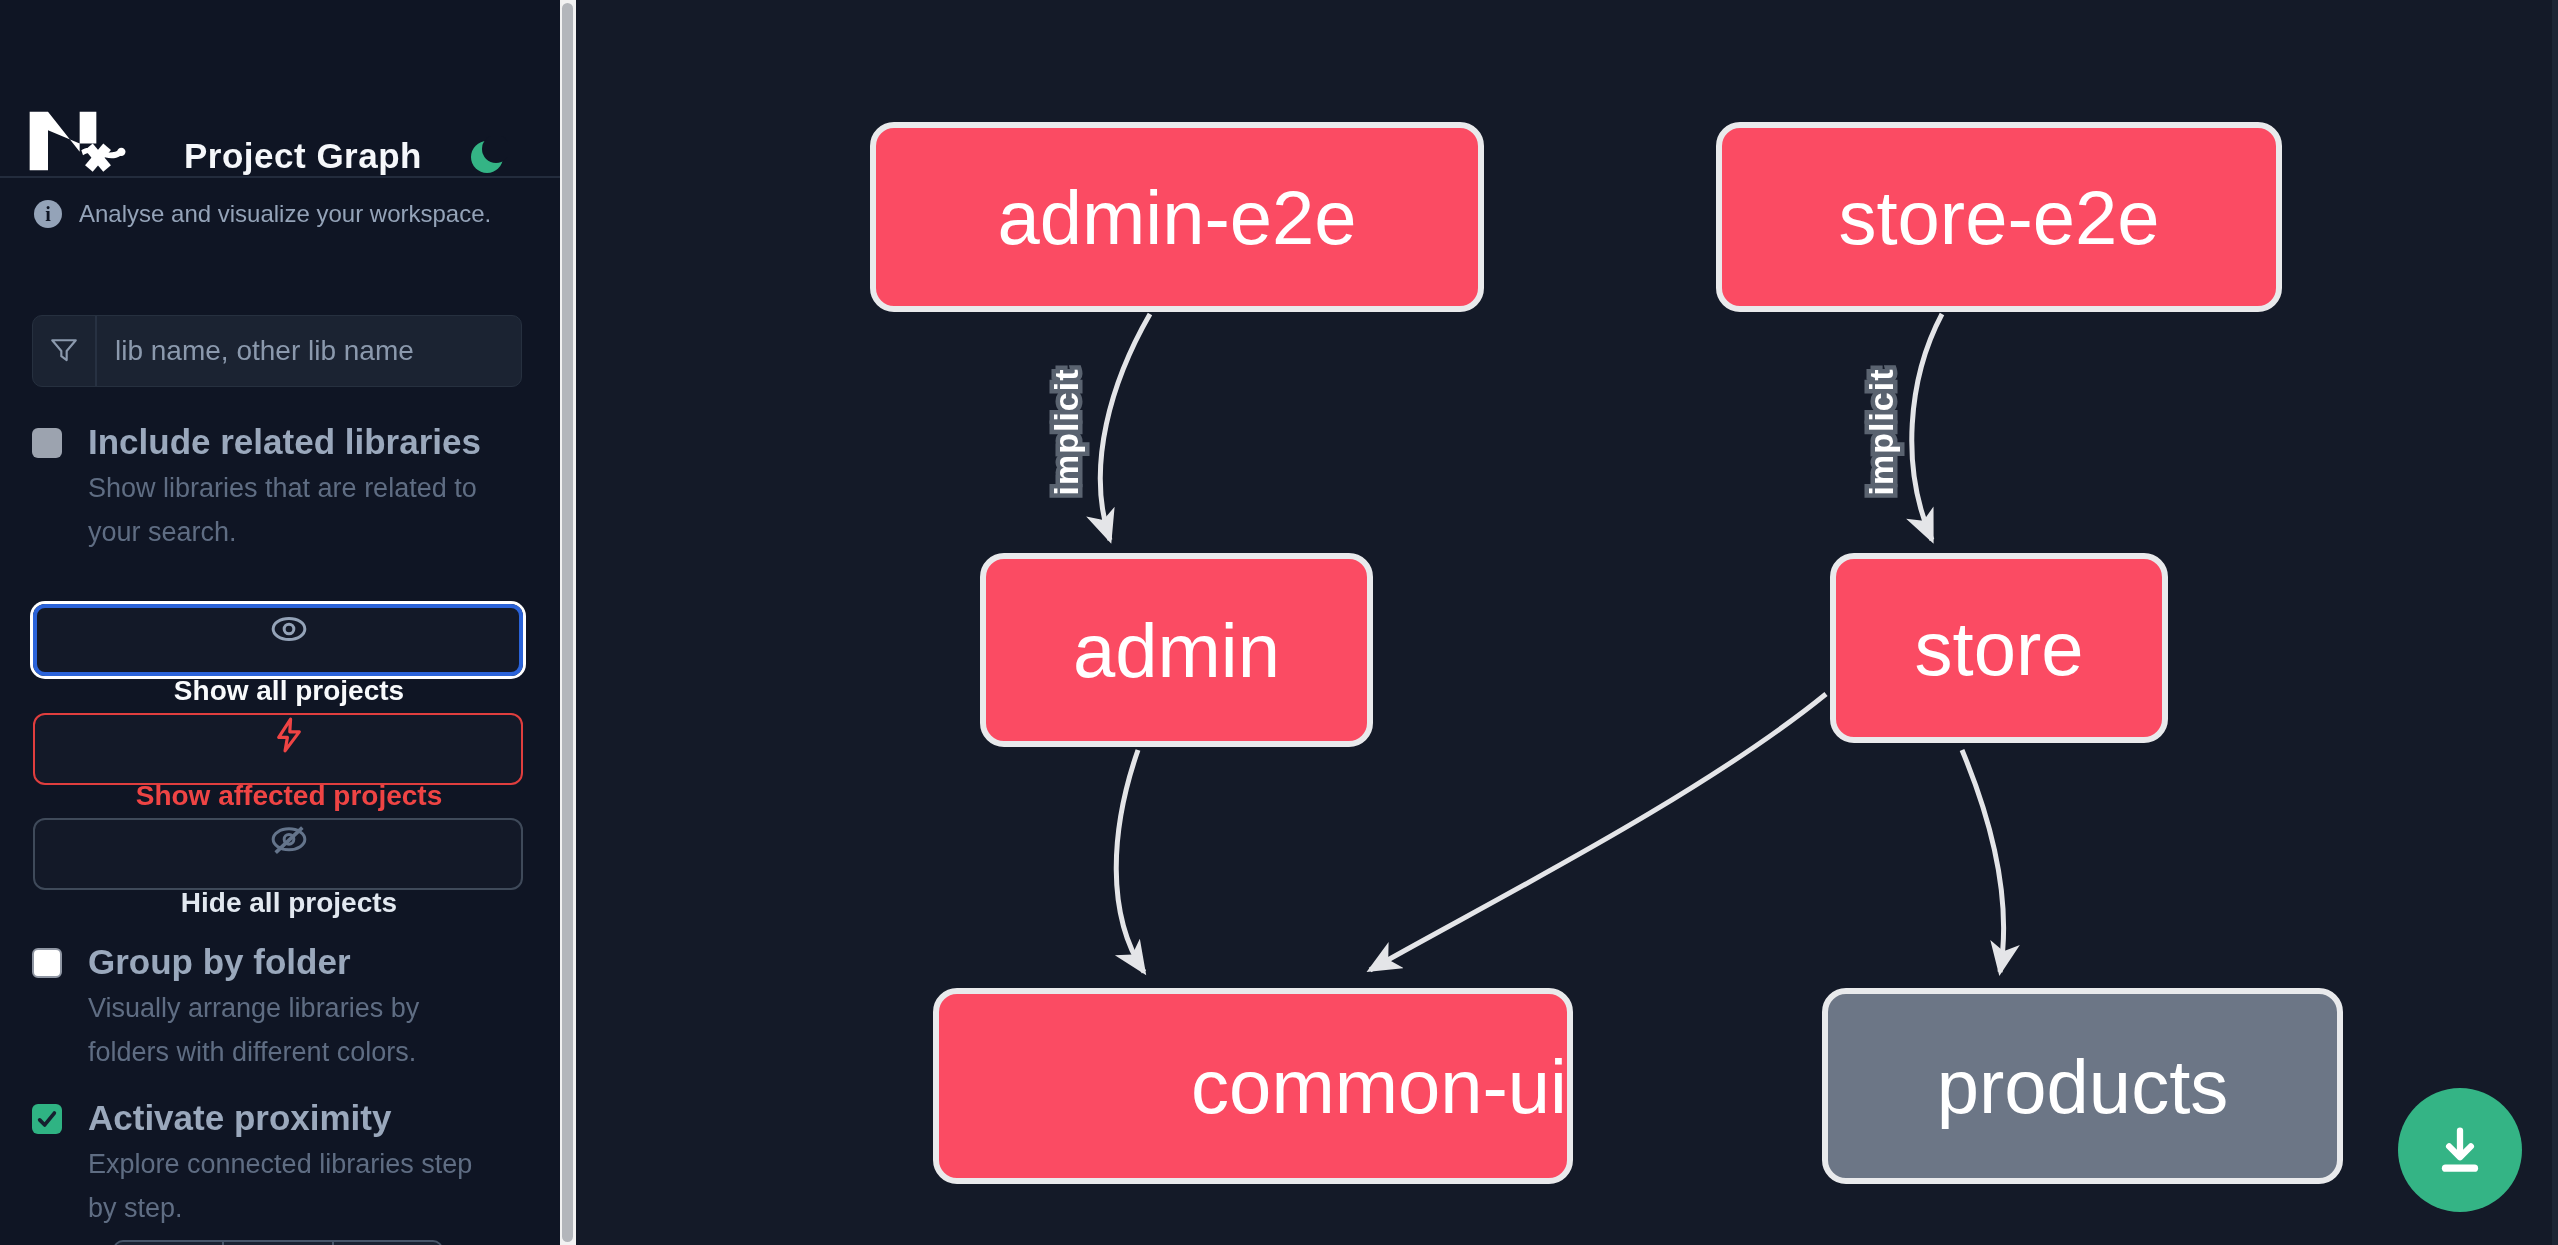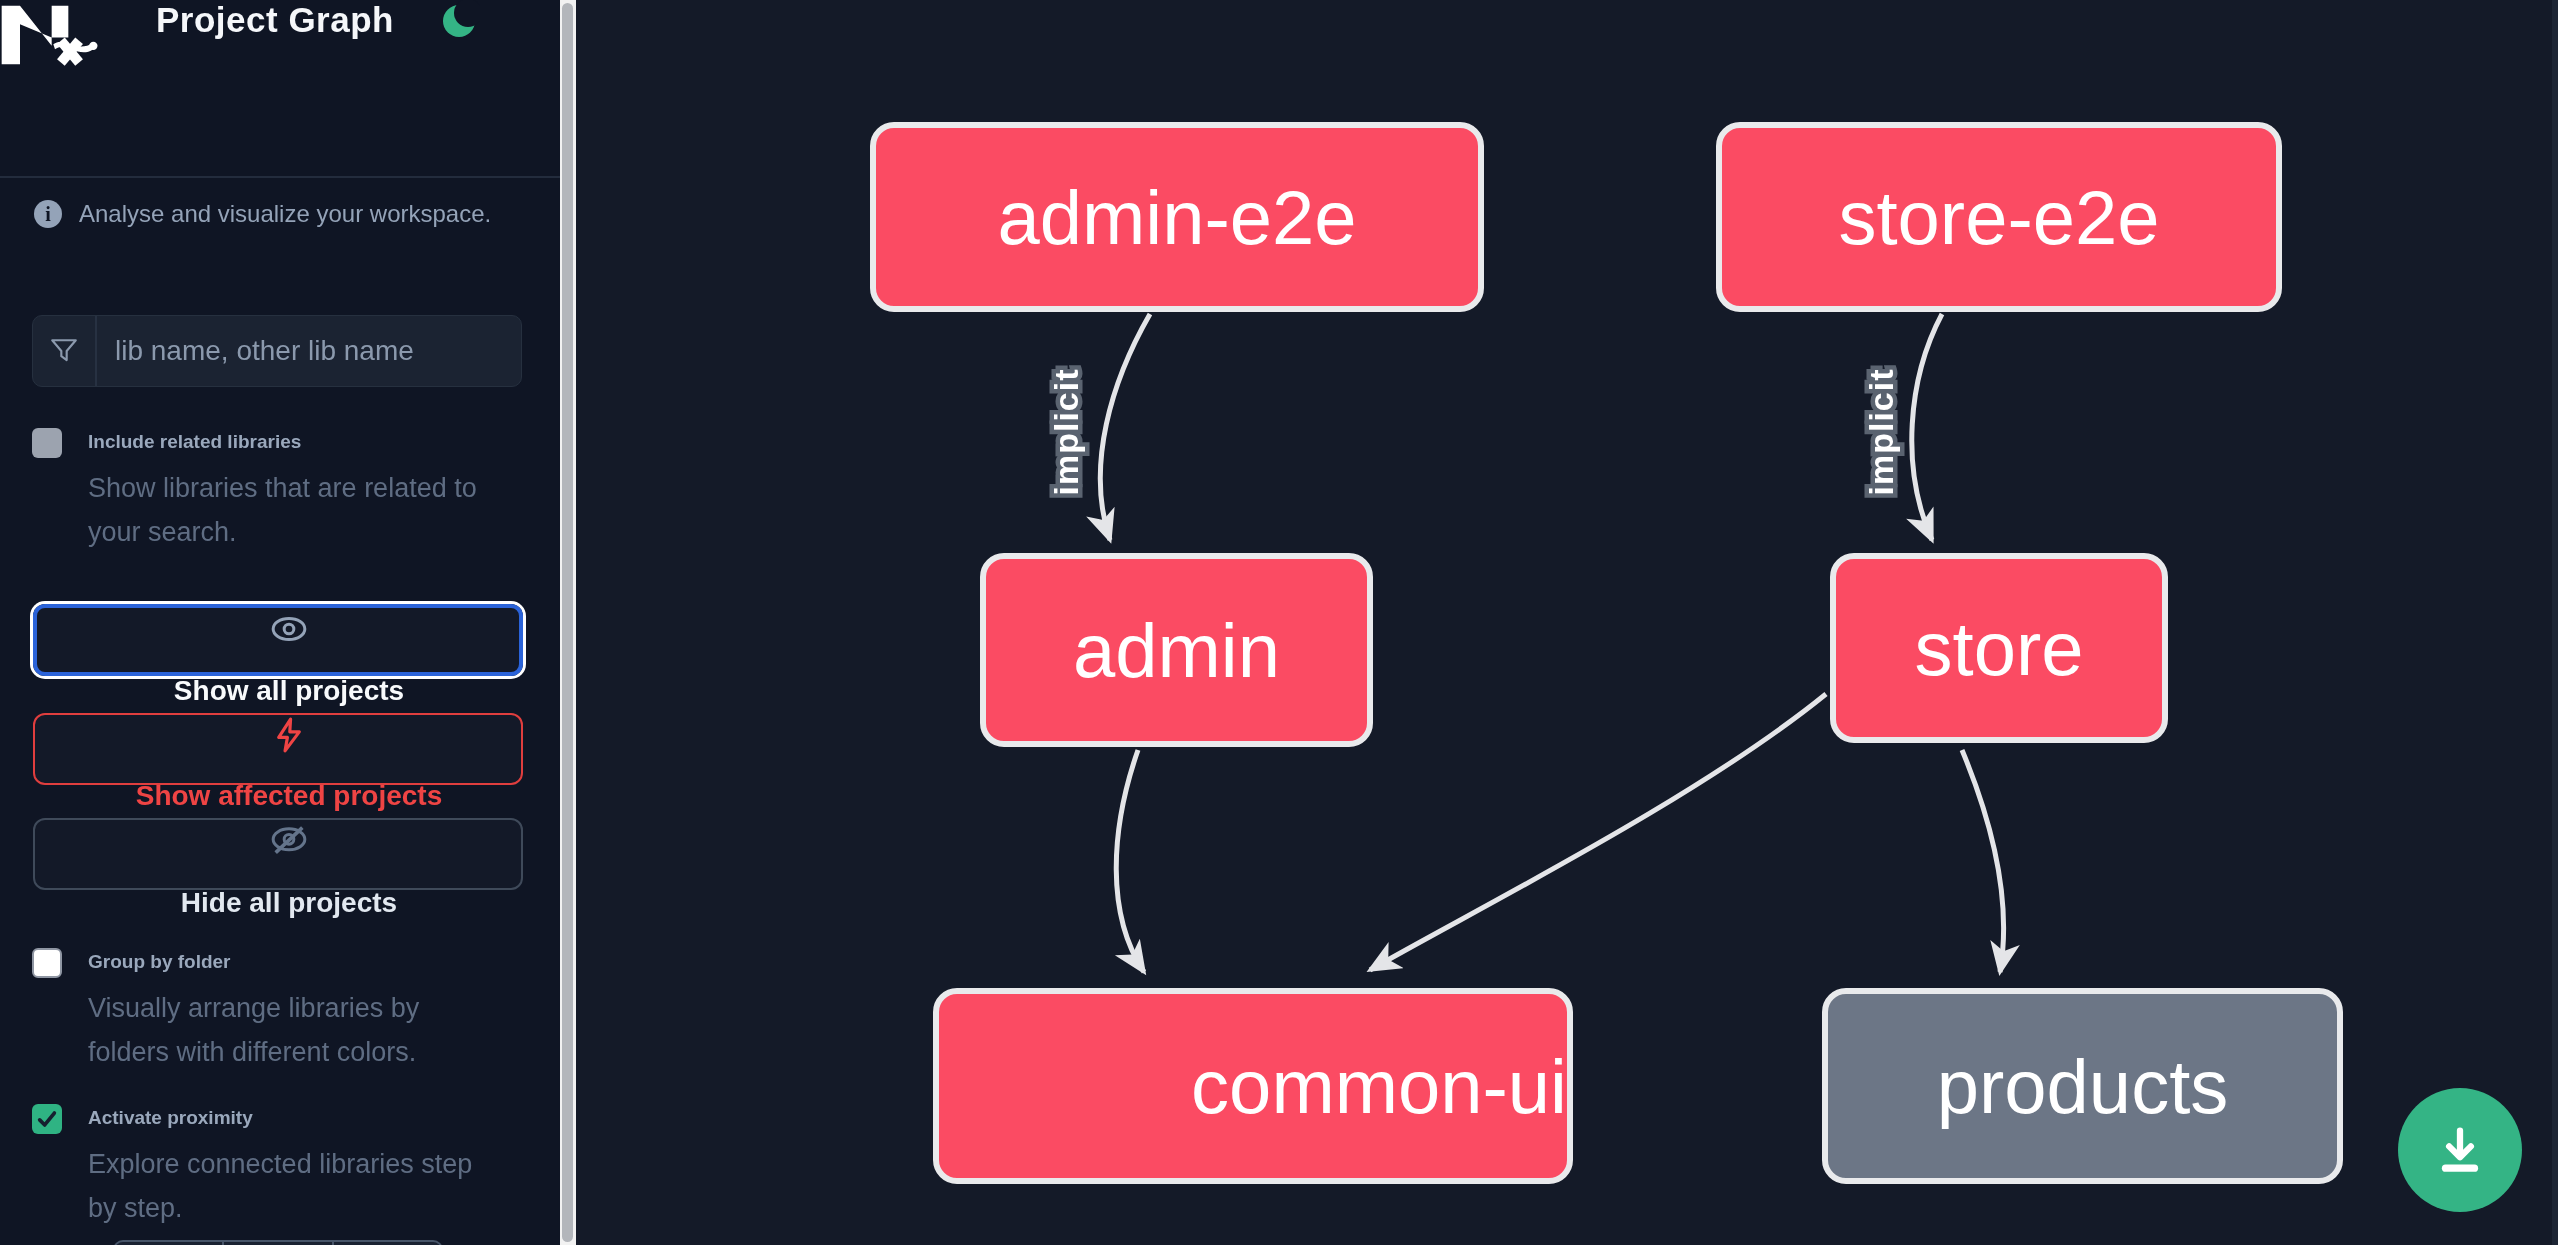--- a/index.html
+++ b/index.html
@@ -9,21 +9,21 @@
     font-family:"Liberation Sans", sans-serif;
     -webkit-font-smoothing:antialiased;
   }
   
   .sidebar{
     position:absolute;left:0;top:0;width:560px;height:1245px;
     background:#0f1524;z-index:5;
   }
   .header{
     position:absolute;top:0;left:0;width:560px;height:176px;
-    display:flex;align-items:flex-start;box-sizing:border-box;
+    display:flex;align-items:flex-end;padding-left:28px;box-sizing:border-box;
   }
   .header-divider{position:absolute;top:176px;left:0;width:560px;height:2px;background:#232c3d;}
   .nx-logo{width:100px;height:70px;flex:0 0 auto;}
   .app-title{color:#f5f7fa;font-size:35px;font-weight:700;margin-left:56px;letter-spacing:.5px;}
   .moon-wrap{margin-left:46px;width:40px;height:40px;position:relative;cursor:pointer;}
 
   .info-row{position:absolute;top:200px;left:34px;display:flex;align-items:center;gap:17px;}
   .info-icon{width:28px;height:28px;border-radius:50%;background:#94a3b8;color:#0f1524;
     display:flex;align-items:center;justify-content:center;font-size:20px;font-weight:700;font-family:"Liberation Serif",serif;}
   .info-text{color:#94a3b8;font-size:24px;}
@@ -39,21 +39,21 @@
     font-size:28px;padding:0 18px;font-family:"Liberation Sans",sans-serif;
   }
   .search-input::placeholder{color:#8b99ad;}
 
   .toggle{position:absolute;left:32px;width:470px;}
   .toggle .cb{position:absolute;left:0;top:4px;width:30px;height:30px;border-radius:6px;cursor:pointer;box-sizing:border-box;}
   .cb-gray{background:#9ca3af;}
   .cb-white{background:#ffffff;border:2px solid #8f96a3;}
   .cb-green{background:#2fb383;display:flex;align-items:center;justify-content:center;}
   .cb-green svg{width:22px;height:22px;}
-  .toggle-label{display:block;margin-left:56px;color:#9aa8bc;font-size:19px;font-weight:700;line-height:36px;}
+  .toggle-label{display:block;margin-left:56px;color:#9aa8bc;font-size:35px;font-weight:700;line-height:36px;}
   .toggle-desc{display:block;margin-left:56px;margin-top:6px;color:#5f6d83;font-size:27px;line-height:44px;max-width:410px;}
 
   .side-btn{
     position:absolute;left:33px;width:490px;height:72px;box-sizing:border-box;
     display:flex;align-items:center;gap:26px;padding-left:28px;
     background:rgba(255,255,255,0.02);border:2px solid #3f4a5a;border-radius:12px;
     font-size:28px;font-weight:700;color:#e2e8f0;cursor:pointer;
     font-family:"Liberation Sans",sans-serif;
     flex-direction:column;
   }

